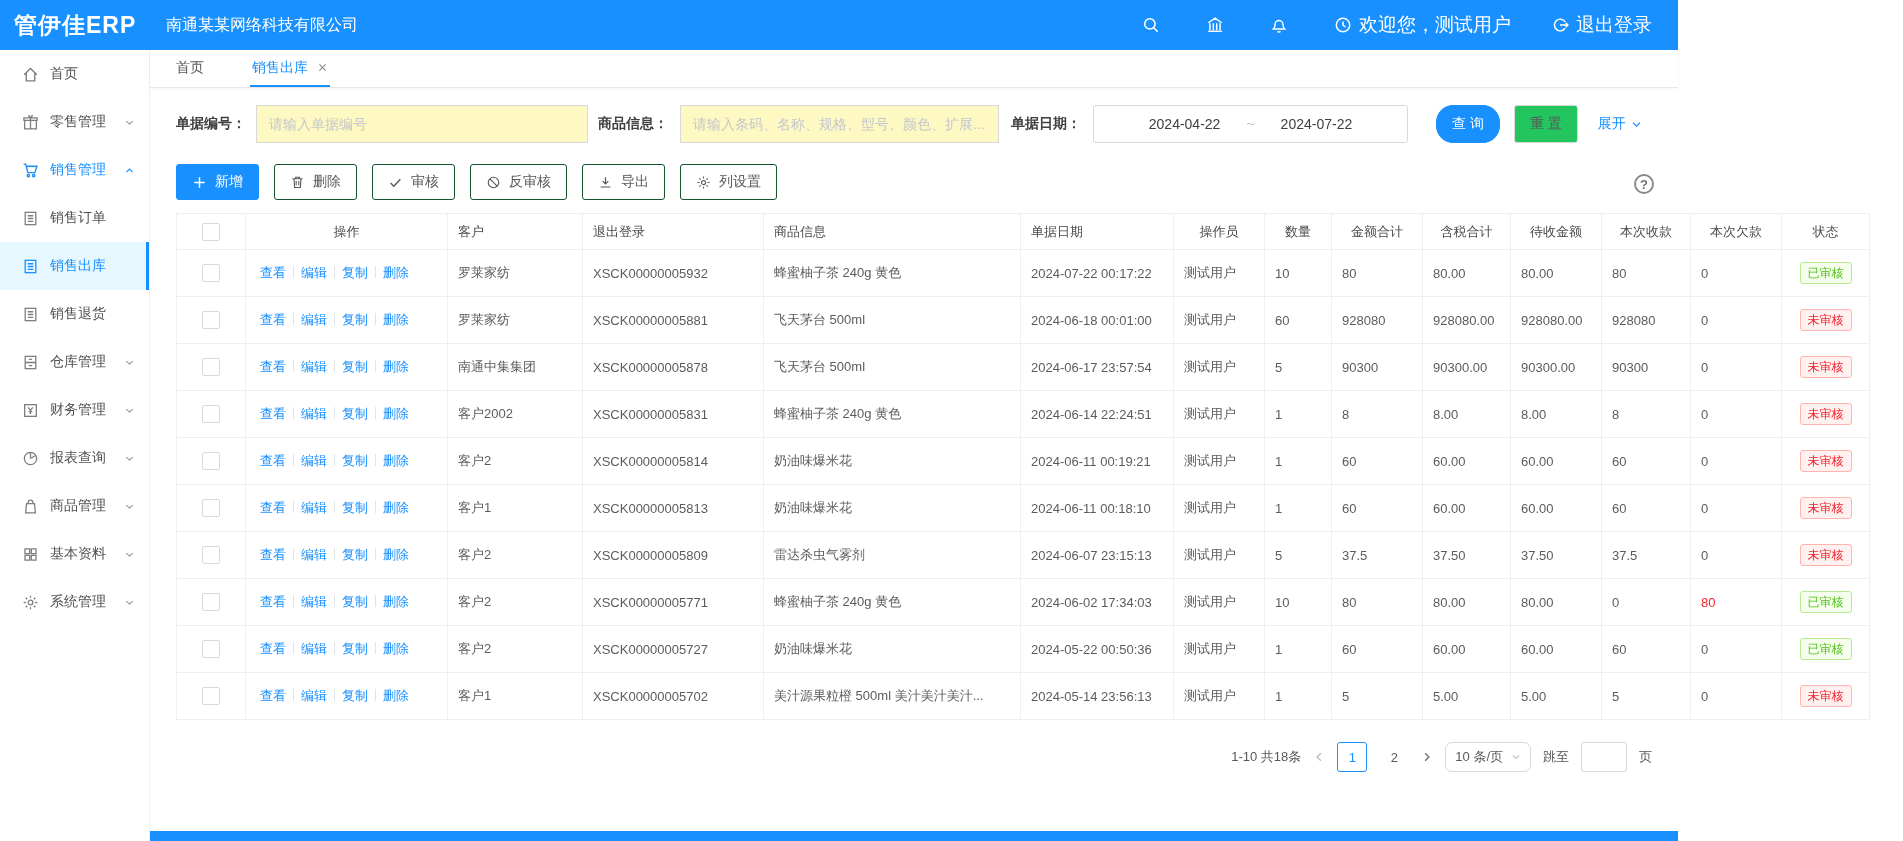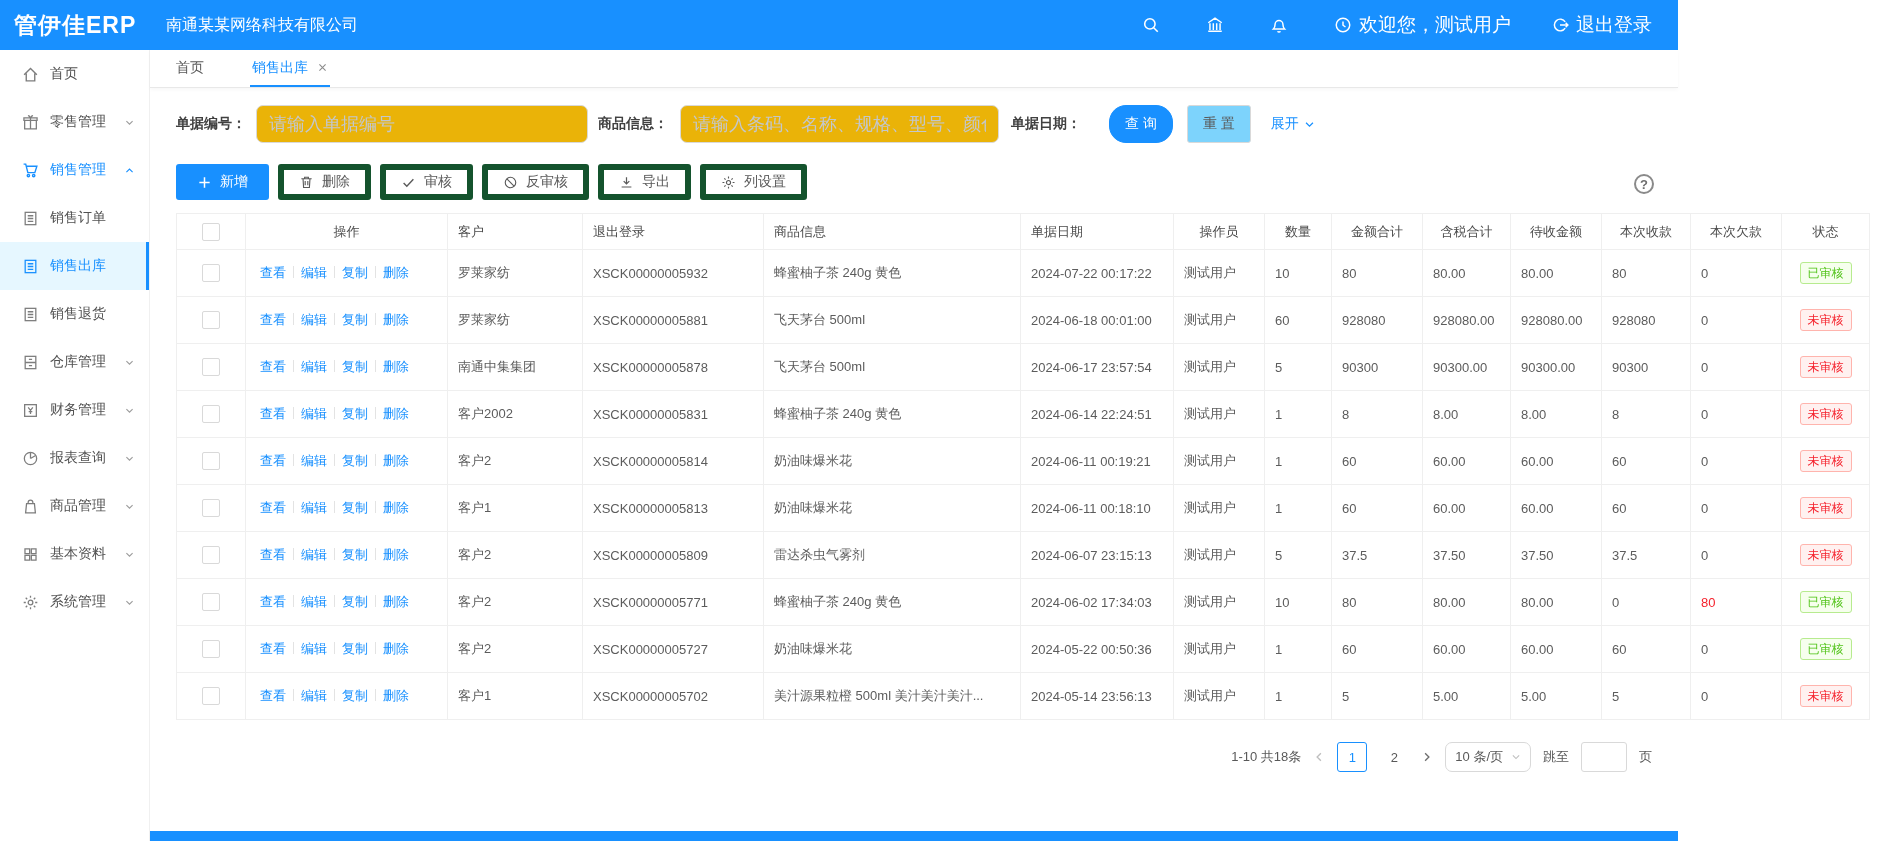--- a/index.html
+++ b/index.html
@@ -31,39 +31,39 @@
   .content{flex:1;display:flex;flex-direction:column;min-width:0;}
   
   .tabbar{height:37px;border-bottom:1px solid #e8e8e8;display:flex;align-items:stretch;padding-left:24px;flex:none;box-shadow:0 2px 4px rgba(0,0,0,.03);}
   .tab{display:flex;align-items:center;font-size:14px;color:#595959;margin-right:44px;cursor:pointer;border-bottom:2px solid transparent;padding:0 2px;}
   .tab.active{color:#1890ff;border-bottom-color:#1890ff;}
   .tab .x{width:11px;height:11px;margin-left:9px;color:#8c8c8c;}
   .tab .x svg{width:11px;height:11px;display:block;}
   
   .filters{height:72px;display:flex;align-items:center;padding-left:26px;flex:none;font-size:14px;color:#383838;}
   .flabel{font-weight:bold;color:#404040;flex:none;}
-  .finput{height:38px;border:1px solid #d9d9d9;border-radius:7px;box-sizing:border-box;font-size:18px;
-    padding:0 12px;color:#404040;background:#eab308;outline:none;}
+  .finput{height:38px;border:1px solid #d9d9d9;border-radius:0;box-sizing:border-box;font-size:14px;
+    padding:0 12px;color:#404040;background:#fef9c3;outline:none;}
   .finput::placeholder{color:#c3c7cc;}
   #f-bill{width:332px;margin:0 10px 0 10px;}
   #f-prod{width:319px;margin:0 12px 0 12px;}
   .daterange{width:315px;height:38px;border:1px solid #d9d9d9;border-radius:3px;box-sizing:border-box;
     display:flex;align-items:center;justify-content:center;gap:26px;margin-left:12px;color:#404040;cursor:pointer;}
-  .btn{height:38px;border:1px solid #d9d9d9;border-radius:3px;background:#7dd3fc;color:#595959;font-size:14px;
+  .btn{height:38px;border:1px solid #d9d9d9;border-radius:3px;background:#22c55e;color:#595959;font-size:14px;
     display:inline-flex;align-items:center;justify-content:center;padding:0 15px;cursor:pointer;box-sizing:border-box;}
   .btn.primary{background:#1890ff;border-color:#1890ff;color:#fff;border-radius:17px;}
   #btn-search{margin-left:28px;}
   #btn-reset{margin-left:14px;}
   .expand{color:#1890ff;display:flex;align-items:center;gap:5px;margin-left:20px;cursor:pointer;}
   .expand .chev{width:11px;height:11px;}
   .expand .chev svg{width:11px;height:11px;display:block;}
   
   .toolbar{margin:4px 0 0 26px;height:36px;display:flex;align-items:center;position:relative;flex:none;}
-  .tbtn{height:36px;border:6px solid #14532d;border-radius:3px;background:#fff;color:#595959;font-size:14px;
-    display:inline-flex;align-items:center;gap:8px;padding:0 15px;margin-right:9px;cursor:pointer;box-sizing:border-box;}
+  .tbtn{height:36px;border:1px solid #14532d;border-radius:3px;background:#fff;color:#595959;font-size:14px;
+    display:inline-flex;align-items:center;gap:8px;padding:0 15px;margin-right:15px;cursor:pointer;box-sizing:border-box;}
   .tbtn.primary{background:#1890ff;border-color:#1890ff;color:#fff;}
   .tbtn .bic{width:15px;height:15px;}
   .tbtn .bic svg{width:15px;height:15px;display:block;}
   .help{position:absolute;right:24px;top:10px;width:20px;height:20px;border:2px solid #8a8a8a;border-radius:50%;
     color:#6e6e6e;display:flex;align-items:center;justify-content:center;font-size:13px;font-weight:bold;cursor:pointer;box-sizing:border-box;}
   
   table{margin:13px 26px 0;width:1693px;border-collapse:collapse;table-layout:fixed;font-size:13px;color:#5c5c5c;flex:none;}
   th,td{border:1px solid #efefef;padding:0 10px;box-sizing:border-box;overflow:hidden;white-space:nowrap;text-overflow:ellipsis;}
   th{height:36px;font-weight:normal;color:#4a4a4a;text-align:left;}
   th.cen{text-align:center;}
@@ -302,20 +302,25 @@
             </span>
         </div>
       </div>
 
       <div class="filters">
         <span class="flabel">单据编号：</span>
         <input id="f-bill" class="finput" placeholder="请输入单据编号" style="">
         <span class="flabel">商品信息：</span>
         <input id="f-prod" class="finput" placeholder="请输入条码、名称、规格、型号、颜色、扩展..." style="">
         <span class="flabel">单据日期：</span>
+        <div class="daterange">
+          <span>2024-04-22</span>
+          <span style="color:#bfbfbf;">~</span>
+          <span>2024-07-22</span>
+        </div>
         <button id="btn-search" class="btn primary">查 询</button>
         <button id="btn-reset" class="btn">重 置</button>
         <div class="expand">
           <span>展开</span>
           <span class="chev">
               <svg viewBox="0 0 16 16" fill="none" stroke="currentColor" stroke-width="1.8">
                 <path d="M3 5.5l5 5 5-5"></path>
               </svg>
             </span>
         </div>

